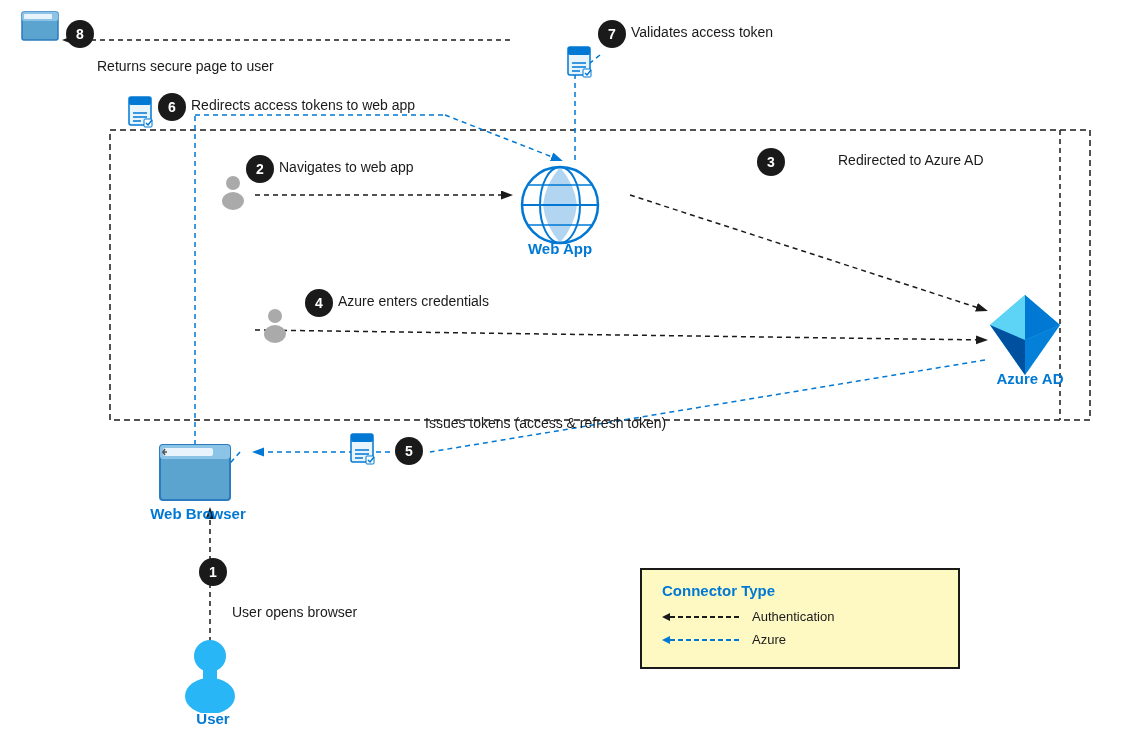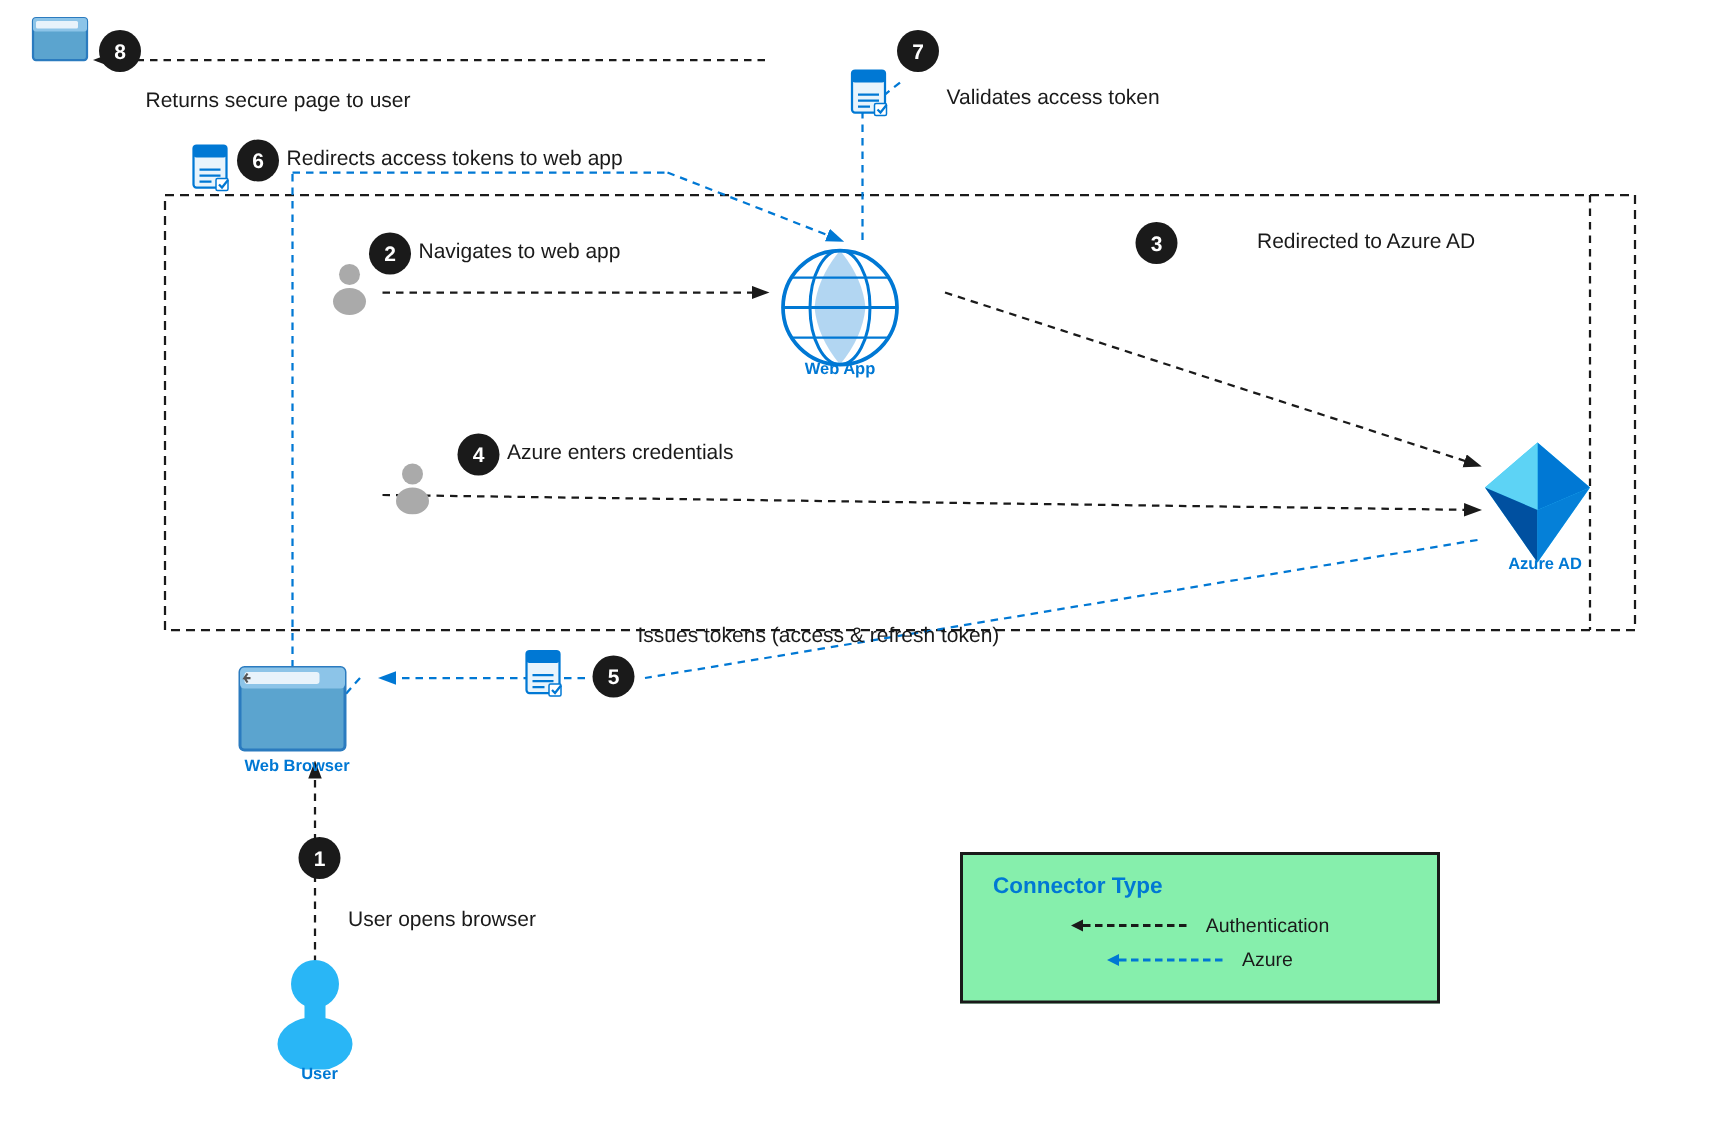--- a/index.html
+++ b/index.html
@@ -34,21 +34,21 @@
     
     .label {
       position: absolute;
       font-size: 14px;
       color: #1a1a1a;
       white-space: nowrap;
     }
     
     .component-label {
       position: absolute;
-      font-size: 11px;
+      font-size: 15px;
       color: #0078d4;
       font-weight: 600;
       text-align: center;
     }
     
     .arrows-svg {
       position: absolute;
       top: 0;
       left: 0;
       width: 1141px;
@@ -57,35 +57,34 @@
     }
     
     .icon-container {
       position: absolute;
     }
     
     .legend-box {
       position: absolute;
       border: 2px solid #1a1a1a;
       padding: 12px 20px;
-      background: #86efac;
+      background: #fef9c3;
     }
     .legend-title {
       color: #0078d4;
       font-size: 15px;
       font-weight: 700;
       margin-bottom: 10px;
     }
     .legend-item {
       display: flex;
       align-items: center;
       margin-bottom: 8px;
       font-size: 13px;
       color: #1a1a1a;
-      justify-content: center;
     }
   </style>
 </head>
 <body>
 
 <div class="diagram-container">
 
   <svg class="arrows-svg">
     <defs>
       <marker id="arrowBlack" markerWidth="8" markerHeight="8" refX="6" refY="3" orient="auto">
@@ -154,21 +153,21 @@
   <div class="step-circle" style="left:66px;top:20px;">
     <span>8</span>
   </div>
 
   <div class="label" style="left:232px;top:563px;margin-top:41px;">User opens browser</div>
   <div class="label" style="left:279px;top:159px;">Navigates to web app</div>
   <div class="label" style="left:790px;top:152px;margin-left:48px;">Redirected to Azure AD</div>
   <div class="label" style="left:338px;top:293px;">Azure enters credentials</div>
   <div class="label" style="left:425px;top:415px;">Issues tokens (access &amp; refresh token)</div>
   <div class="label" style="left:191px;top:97px;">Redirects access tokens to web app</div>
-  <div class="label" style="left:631px;top:24px;margin-top:32px;">Validates access token</div>
+  <div class="label" style="left:631px;top:24px;">Validates access token</div>
   <div class="label" style="left:97px;top:58px;">Returns secure page to user</div>
 
   <div class="icon-container" style="left:515px;top:160px;">
     <svg width="90" height="90" viewBox="0 0 90 90">
 
       <circle cx="45" cy="45" r="38" fill="none" stroke="#0078d4" stroke-width="2.5"></circle>
       <ellipse cx="45" cy="45" rx="20" ry="38" fill="none" stroke="#0078d4" stroke-width="2"></ellipse>
       <line x1="7" y1="45" x2="83" y2="45" stroke="#0078d4" stroke-width="2"></line>
       <line x1="12" y1="25" x2="78" y2="25" stroke="#0078d4" stroke-width="1.5"></line>
       <line x1="12" y1="65" x2="78" y2="65" stroke="#0078d4" stroke-width="1.5"></line>

